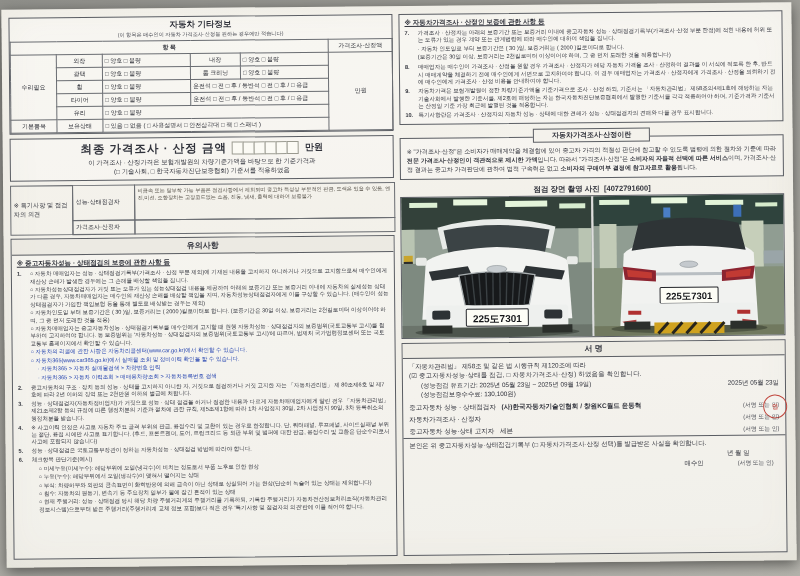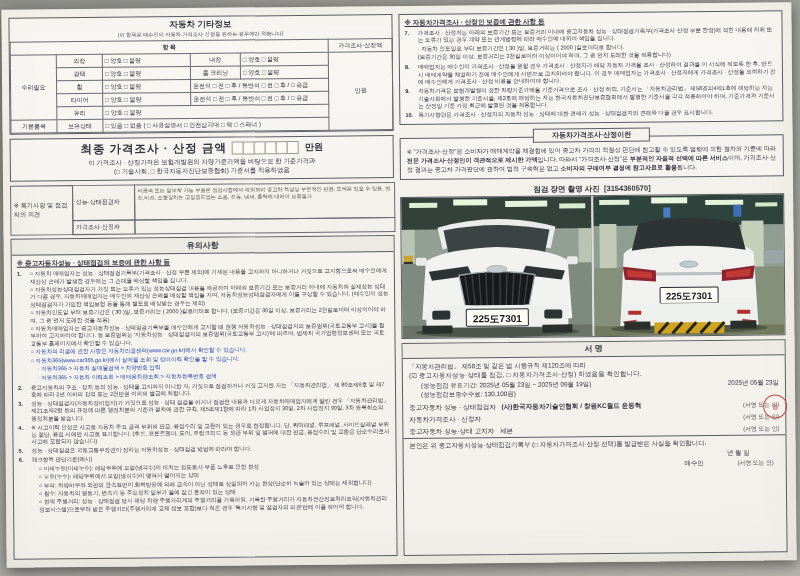--- a/index.html
+++ b/index.html
@@ -251,28 +251,28 @@
       </div>
       <div class="nitem">
         <div class="nnum t">10.</div>
         <div class="nbody t">특기사항란은 가격조사 · 산정자의 자동차 성능 · 상태에 대한 견해가 성능 · 상태점검자의 견해와 다를 경우 표시합니다.</div>
       </div>
     </div>
 
     <div class="apprl-wrap">
       <div class="apprl-tab t">자동차가격조사·산정이란</div>
       <div class="box apprl t">
-        <span>※ "가격조사·산정"은 소비자가 매매계약을 체결함에 있어 중고차 가격의 적절성 판단에 참고할 수 있도록 법령에 의한 절차와 기준에 따라 </span><span class="b">전문 가격조사·산정인이 객관적으로 제시한 가액</span><span>입니다. 따라서 "가격조사·산정"은 </span><span class="b">부분적인 자율적 선택에 따른 서비스</span><span>이며, 가격조사·산정 결과는 중고차 가격판단에 관하여 법적 구속력은 없고 </span><span class="b">소비자의 구매여부 결정에 참고자료로 활용</span><span>됩니다.</span>
+        <span>※ "가격조사·산정"은 소비자가 매매계약을 체결함에 있어 중고차 가격의 적절성 판단에 참고할 수 있도록 법령에 의한 절차와 기준에 따라 </span><span class="b">전문 가격조사·산정인이 객관적으로 제시한 가액</span><span>입니다. 따라서 "가격조사·산정"은 </span><span class="b">소비자의 자율적 선택에 따른 서비스</span><span>이며, 가격조사·산정 결과는 중고차 가격판단에 관하여 법적 구속력은 없고 </span><span class="b">소비자의 구매여부 결정에 참고자료로 활용</span><span>됩니다.</span>
       </div>
     </div>
 
     <div>
       <div class="photo-hd t">
         <span>점검 장면 촬영 사진</span>&nbsp;
-        <span>[3154360570]</span>
+        <span>[4072791600]</span>
       </div>
       <div class="photos">
 
         <svg width="190" height="140" viewBox="0 0 190 140">
           <rect width="190" height="140" fill="#8a958e"></rect>
           <rect width="190" height="32" fill="#33413a"></rect>
           <rect x="8" y="5" width="28" height="5" fill="#ddf0d4"></rect>
             <rect x="52" y="2" width="34" height="6" fill="#e8f6de"></rect>
           <rect x="104" y="4" width="42" height="6" fill="#e4f4da"></rect>
             <rect x="158" y="7" width="26" height="5" fill="#d8ecd0"></rect>

